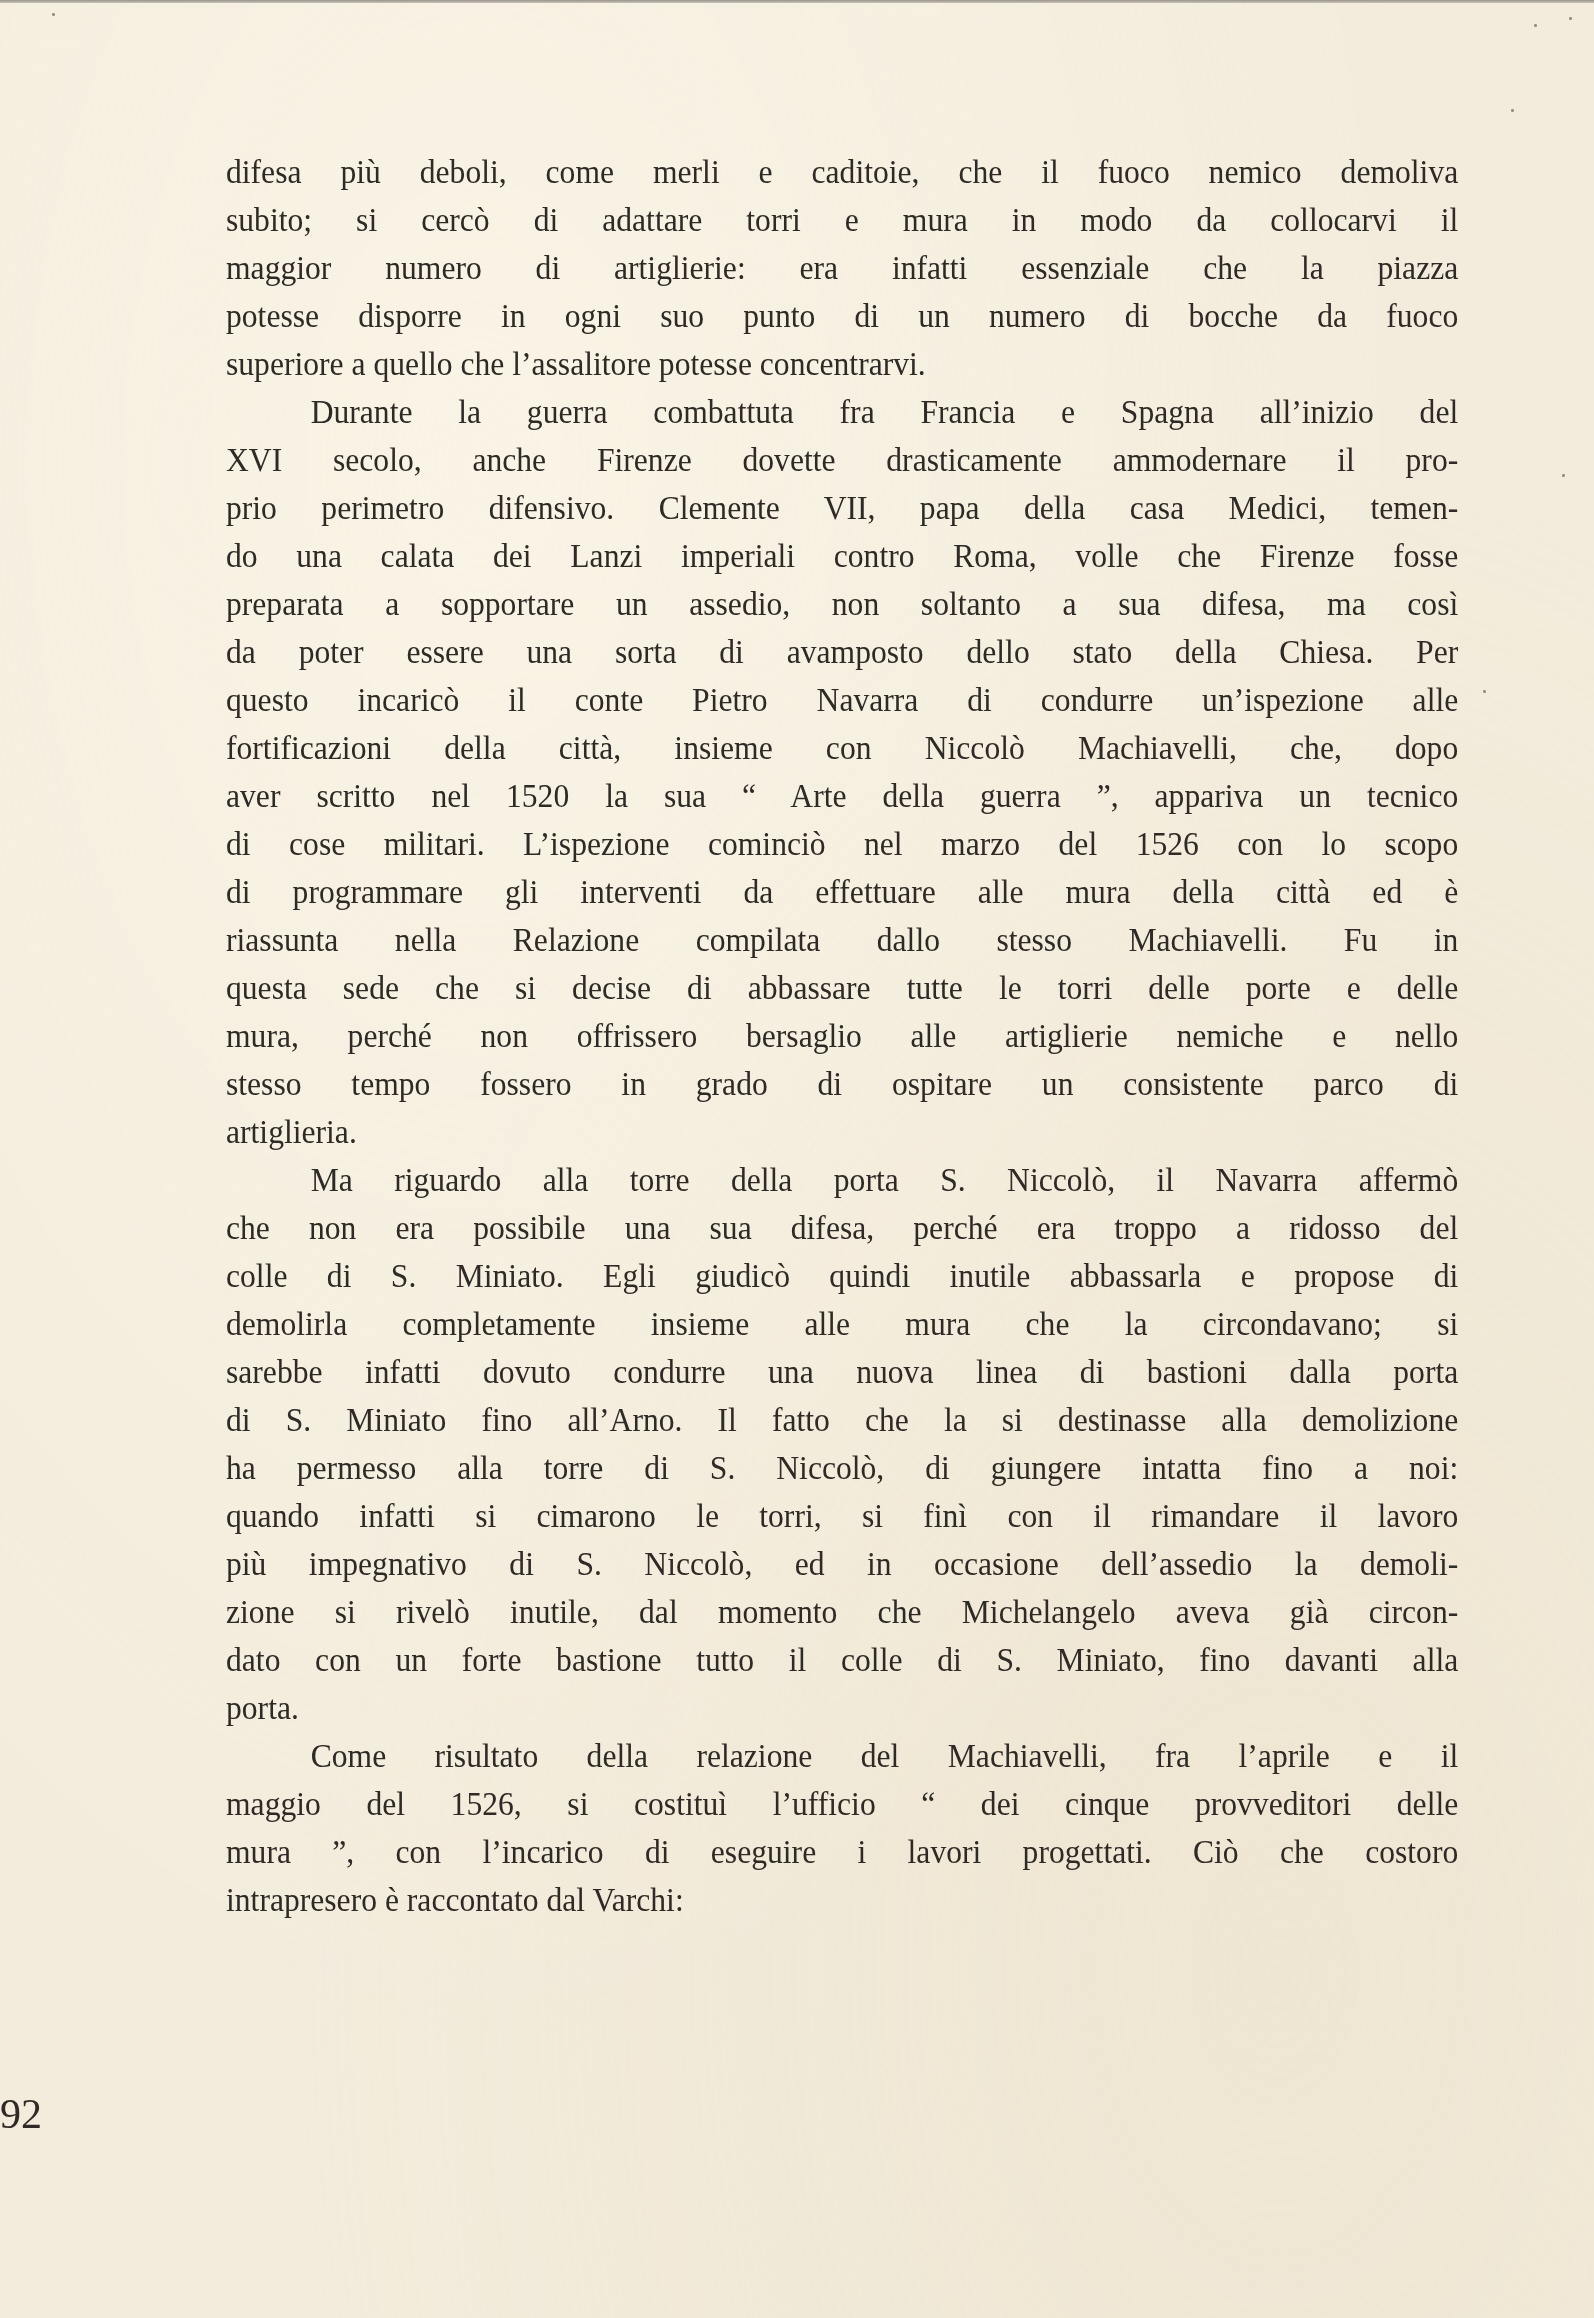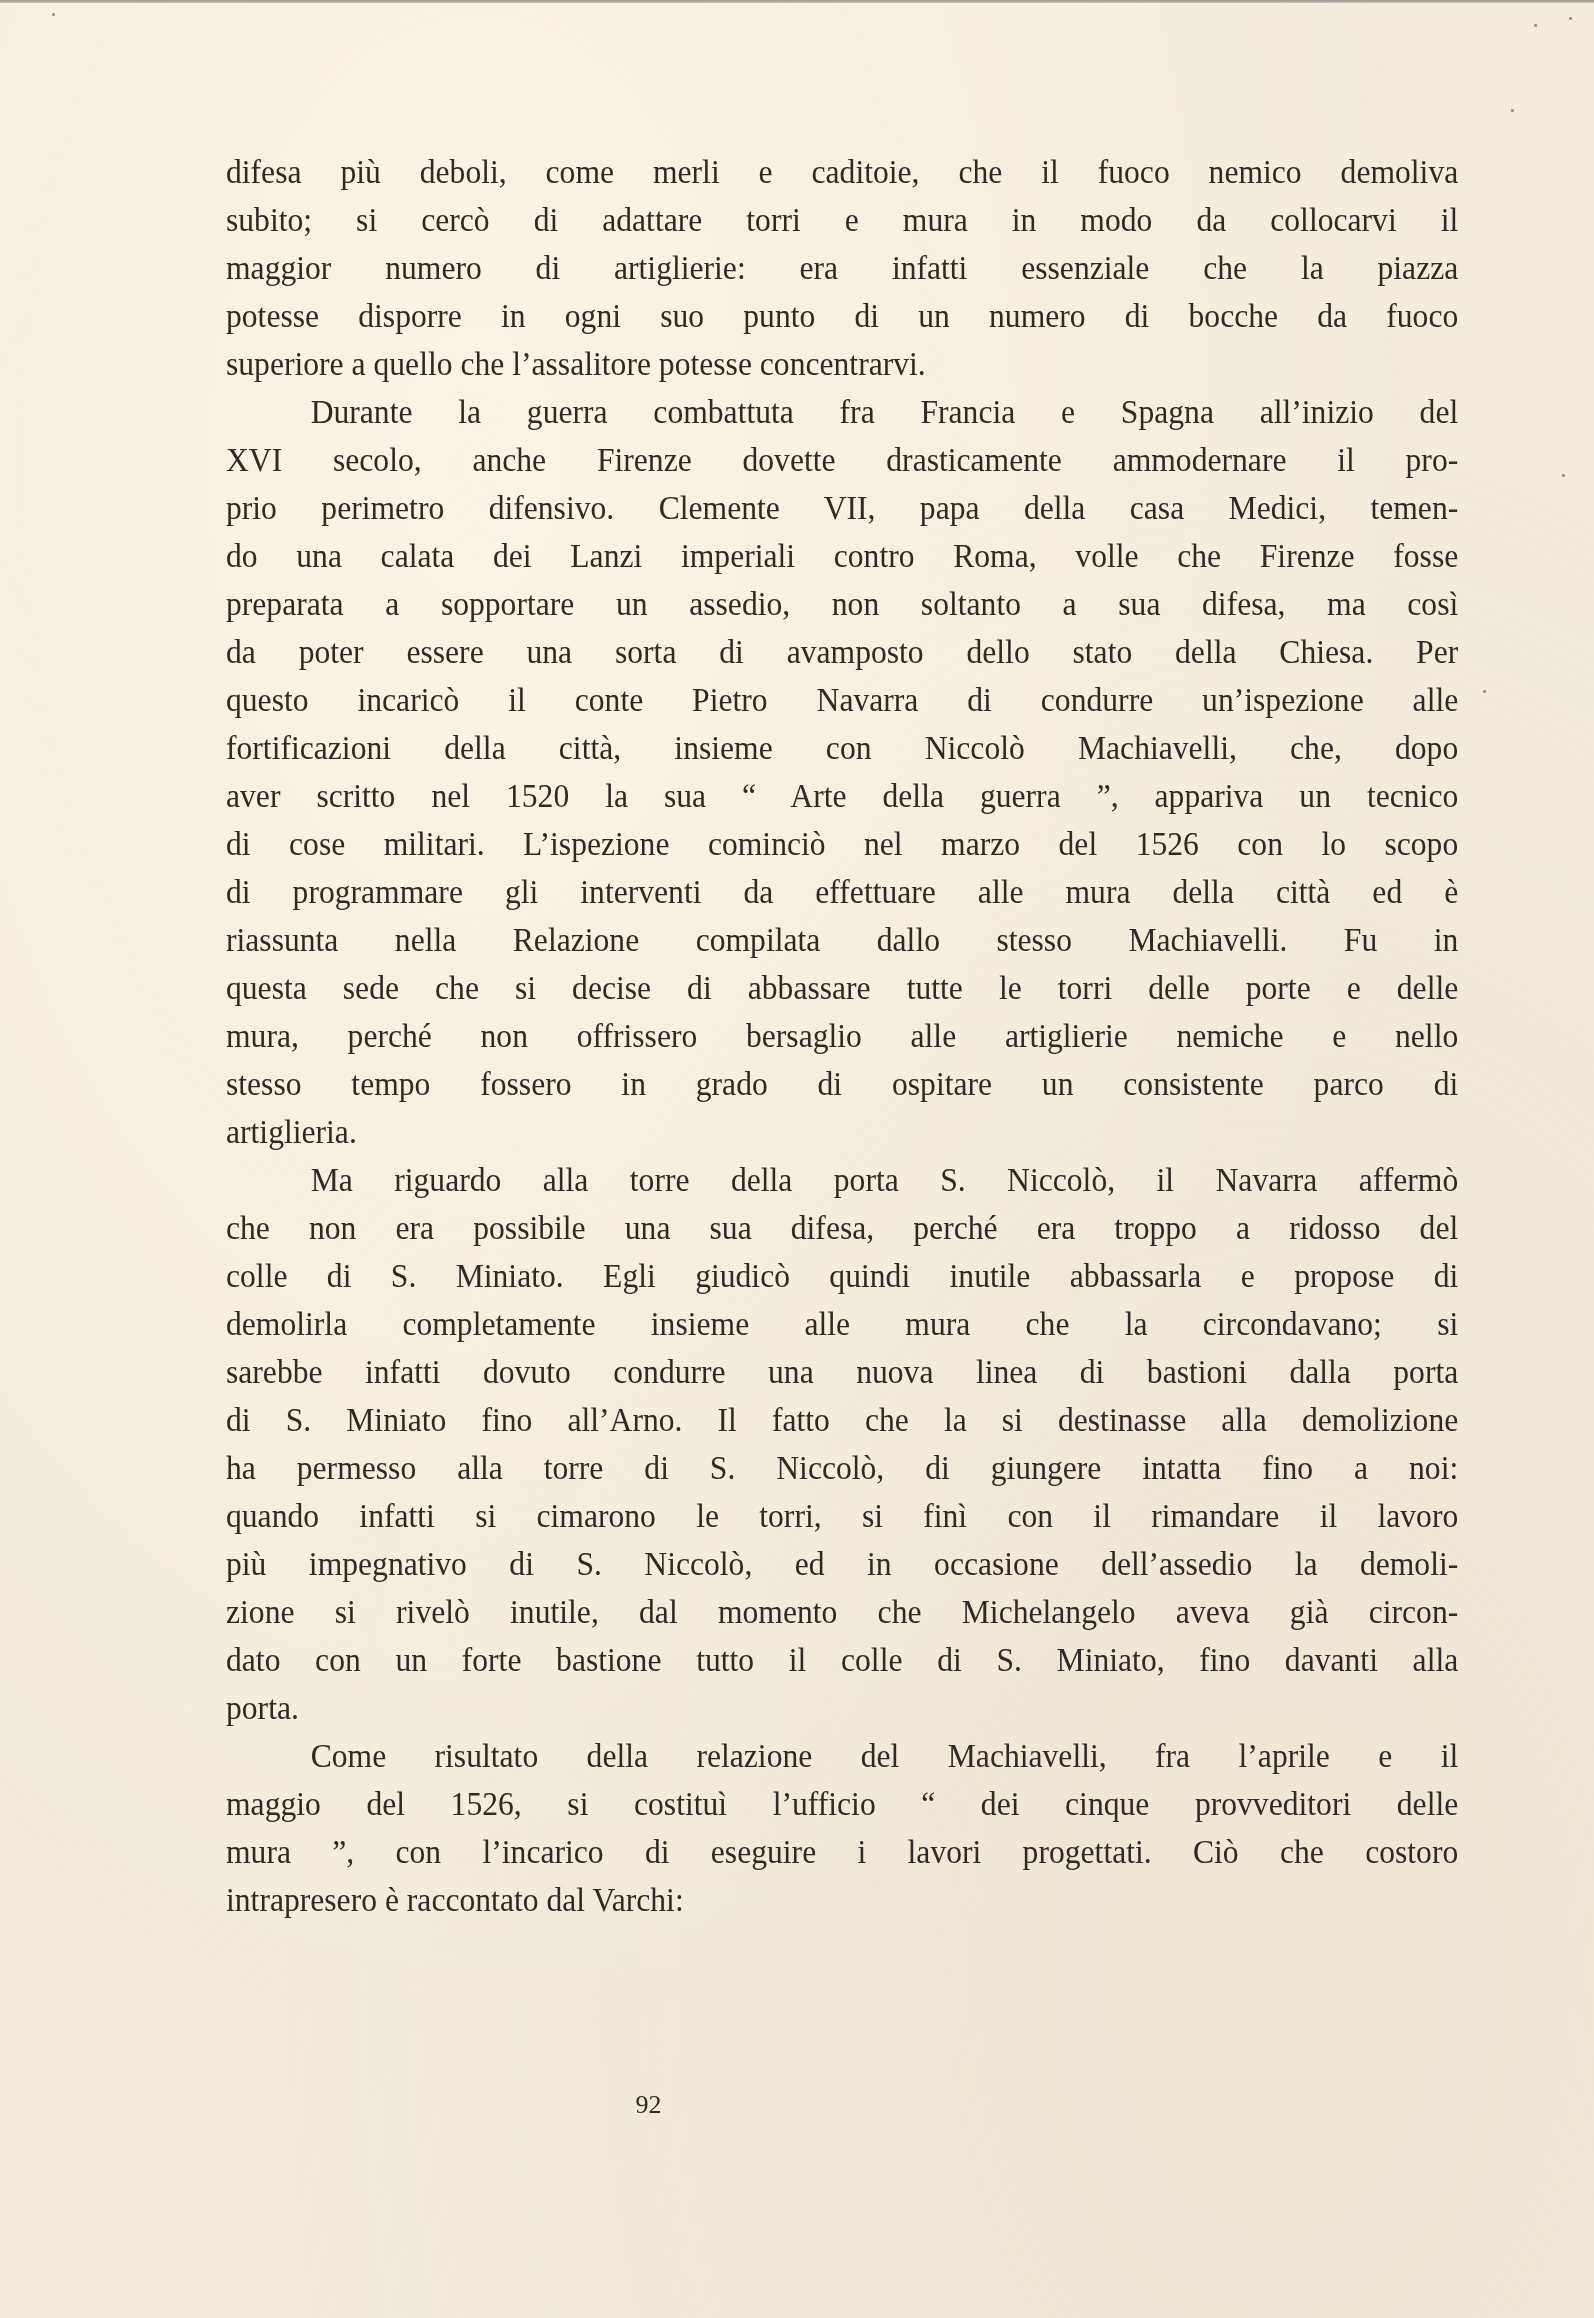--- a/index.html
+++ b/index.html
@@ -22,23 +22,22 @@
   }
   .line {
     display: block; height: 48px; line-height: 48px;
     white-space: nowrap; text-align: justify; text-align-last: justify;
     width: 1325px;
   }
   .line.last { text-align-last: left; }
   .line.indent { padding-left: 91px; width: 1234px; }
   .page-number {
     position: absolute; left: 0; width: 1297px; top: 2090px;
-    text-align: center;
     font-family: "Liberation Serif", "DejaVu Serif", serif;
-    font-size: 26px; color: #2e2a26;
+    font-size: 42px; color: #2e2a26;
   }
   .speck { position: absolute; width: 2.6px; height: 2.6px; border-radius: 50%; background: #5a5048; opacity: .6; }
 </style>
 </head>
 <body>
 
 <div class="top-edge"></div>
 
 <div class="page-text">
 

